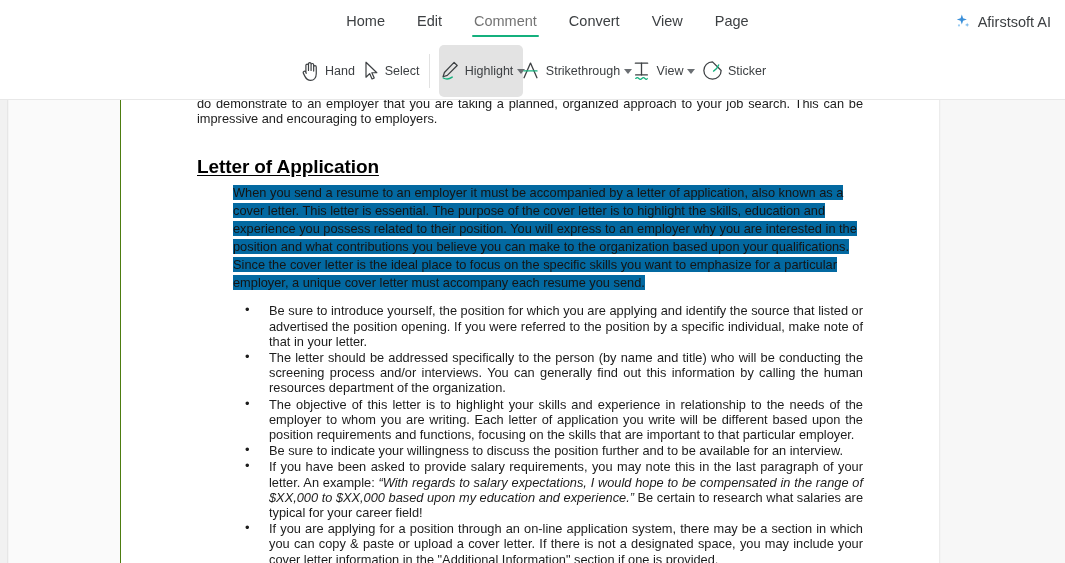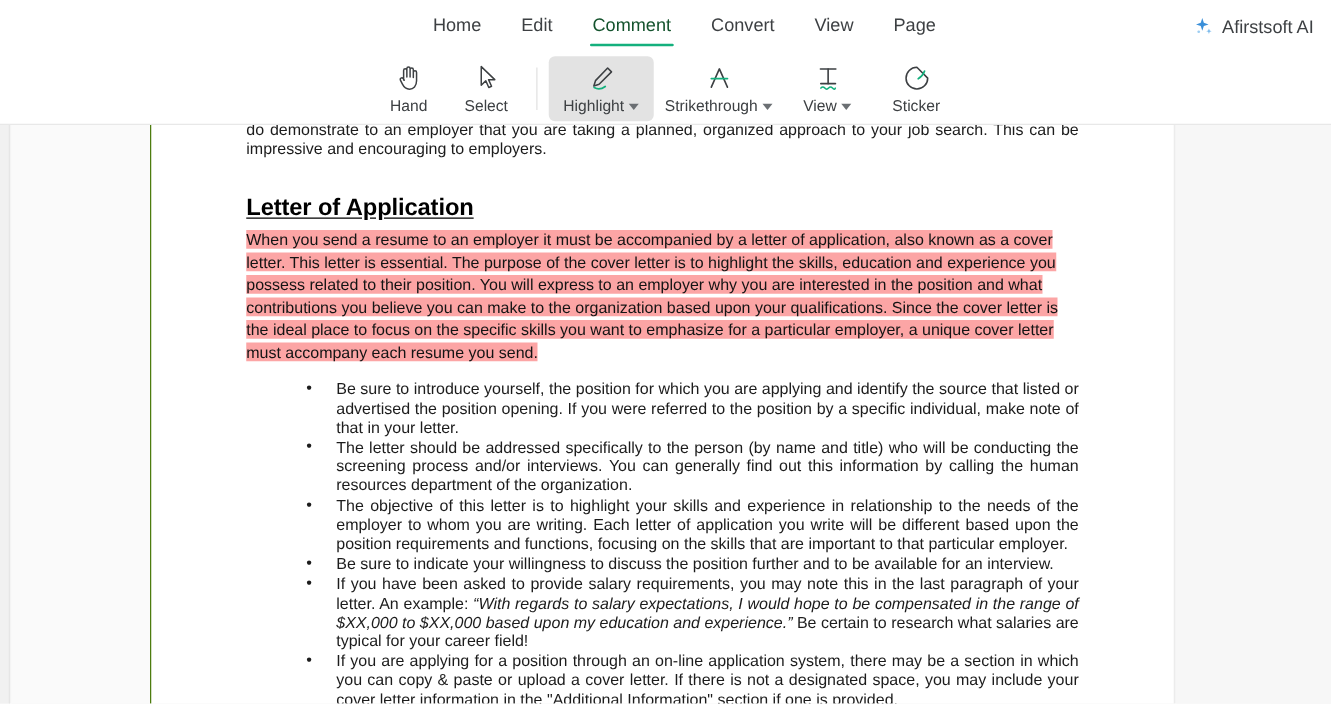--- a/index.html
+++ b/index.html
@@ -31,21 +31,21 @@
   }
   .menu-tab {
     font-size: 14.5px;
     color: #3d4043;
     line-height: 42px;
     height: 42px;
     position: relative;
     cursor: pointer;
     white-space: nowrap;
   }
-  .menu-tab.active { color: #14532d; }
+  .menu-tab.active { color: #737373; }
   .menu-tab.active::after {
     content: "";
     position: absolute;
     left: -2px; right: -2px; bottom: 5px;
     height: 2px;
     background: #14b07d;
     border-radius: 1px;
   }
 
   .menu-right {
@@ -76,21 +76,21 @@
     justify-content: center;
     gap: 0px;
     background: #fff;
     border-bottom: 1px solid #e8e8e8;
     position: relative;
   }
   .tool {
     width: 62px;
     height: 52px;
     display: flex;
-    flex-direction: column;
+    flex-direction: row;
     align-items: center;
     justify-content: center;
     gap: 3px;
     cursor: pointer;
     border-radius: 5px;
   }
   .tool.wide { width: 84px; }
   .tool.active { background: #e3e3e3; }
   .tool-icon { height: 26px; display: flex; align-items: center; justify-content: center; }
   .tool-label {
@@ -169,26 +169,27 @@
     font-weight: bold;
     color: #000;
     text-decoration: underline;
     text-underline-offset: 2px;
     margin-top: 30px;
     margin-bottom: 5px;
     letter-spacing: -0.1px;
   }
 
   .highlighted {
-    background: #fca5a5;
+    background: #0369a1;
     font-size: 12.8px;
     line-height: 15.2px;
     text-align: justify;
     color: #141414;
     box-decoration-break: clone;
+    margin-left: 36px;
     -webkit-box-decoration-break: clone;
   }
   .hl-block {
     position: relative;
     margin-top: 2px;
   }
   .hl-block::after {
     content: "";
     position: absolute;
     left: 0; right: 0; bottom: -1px;

